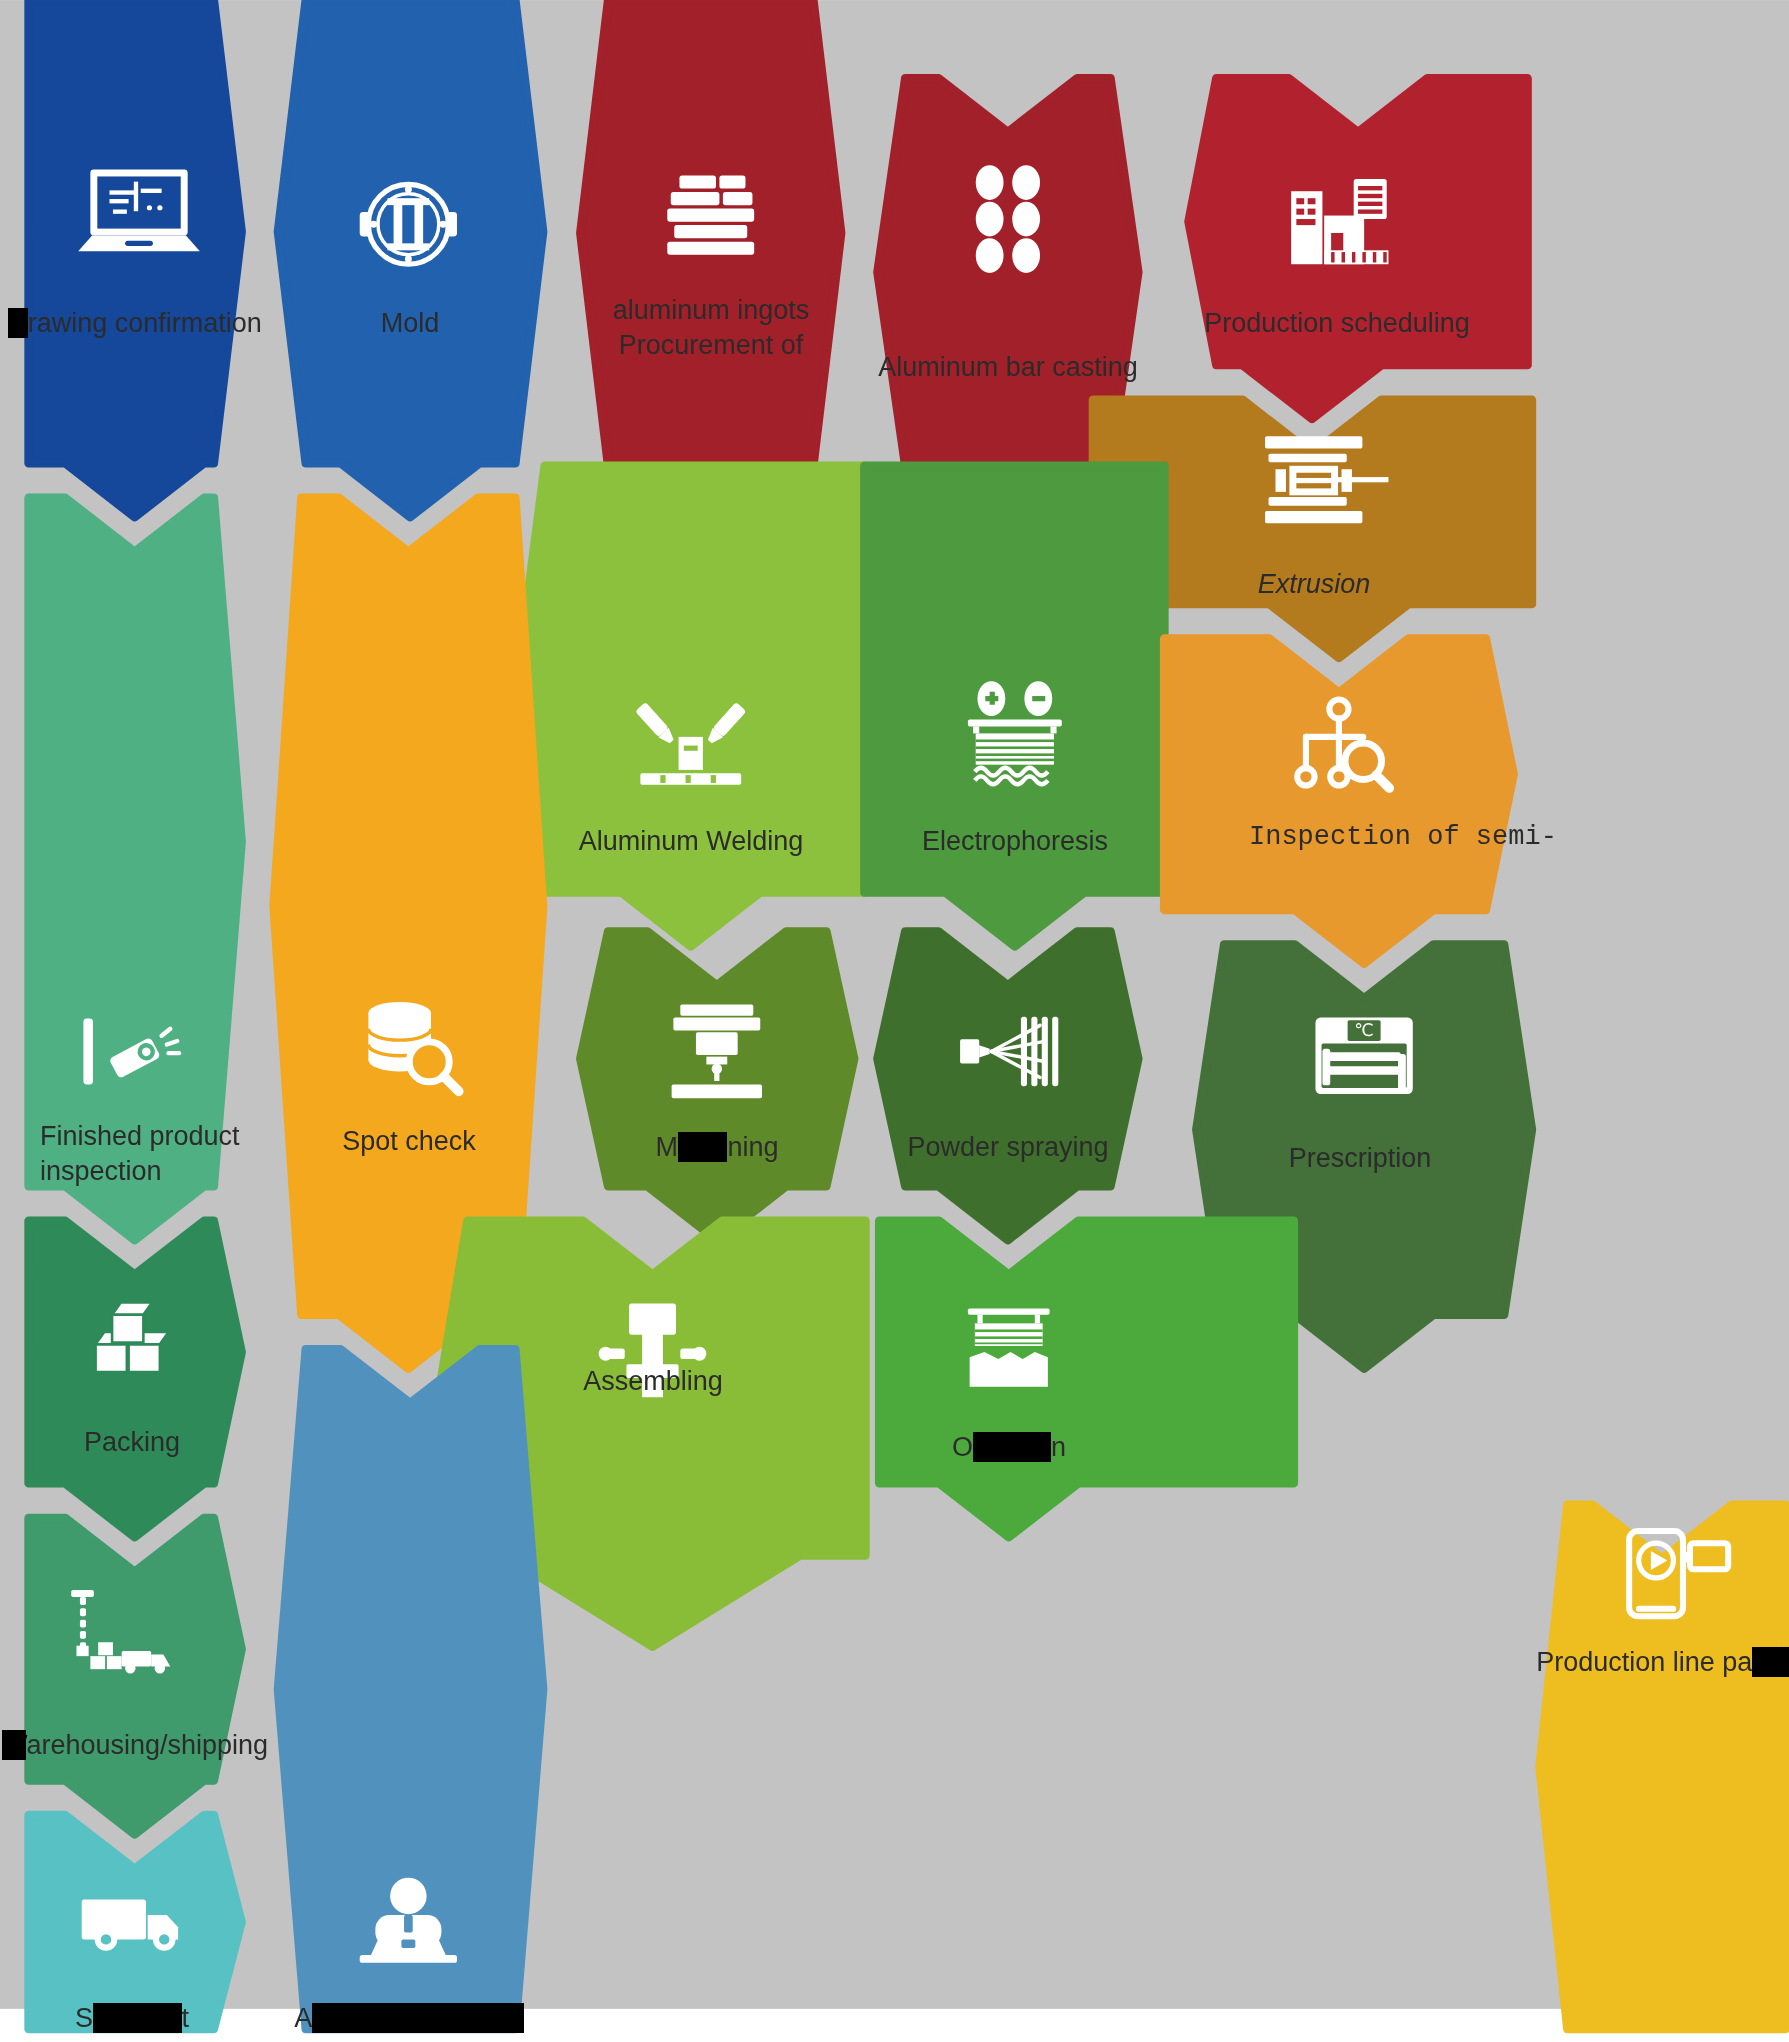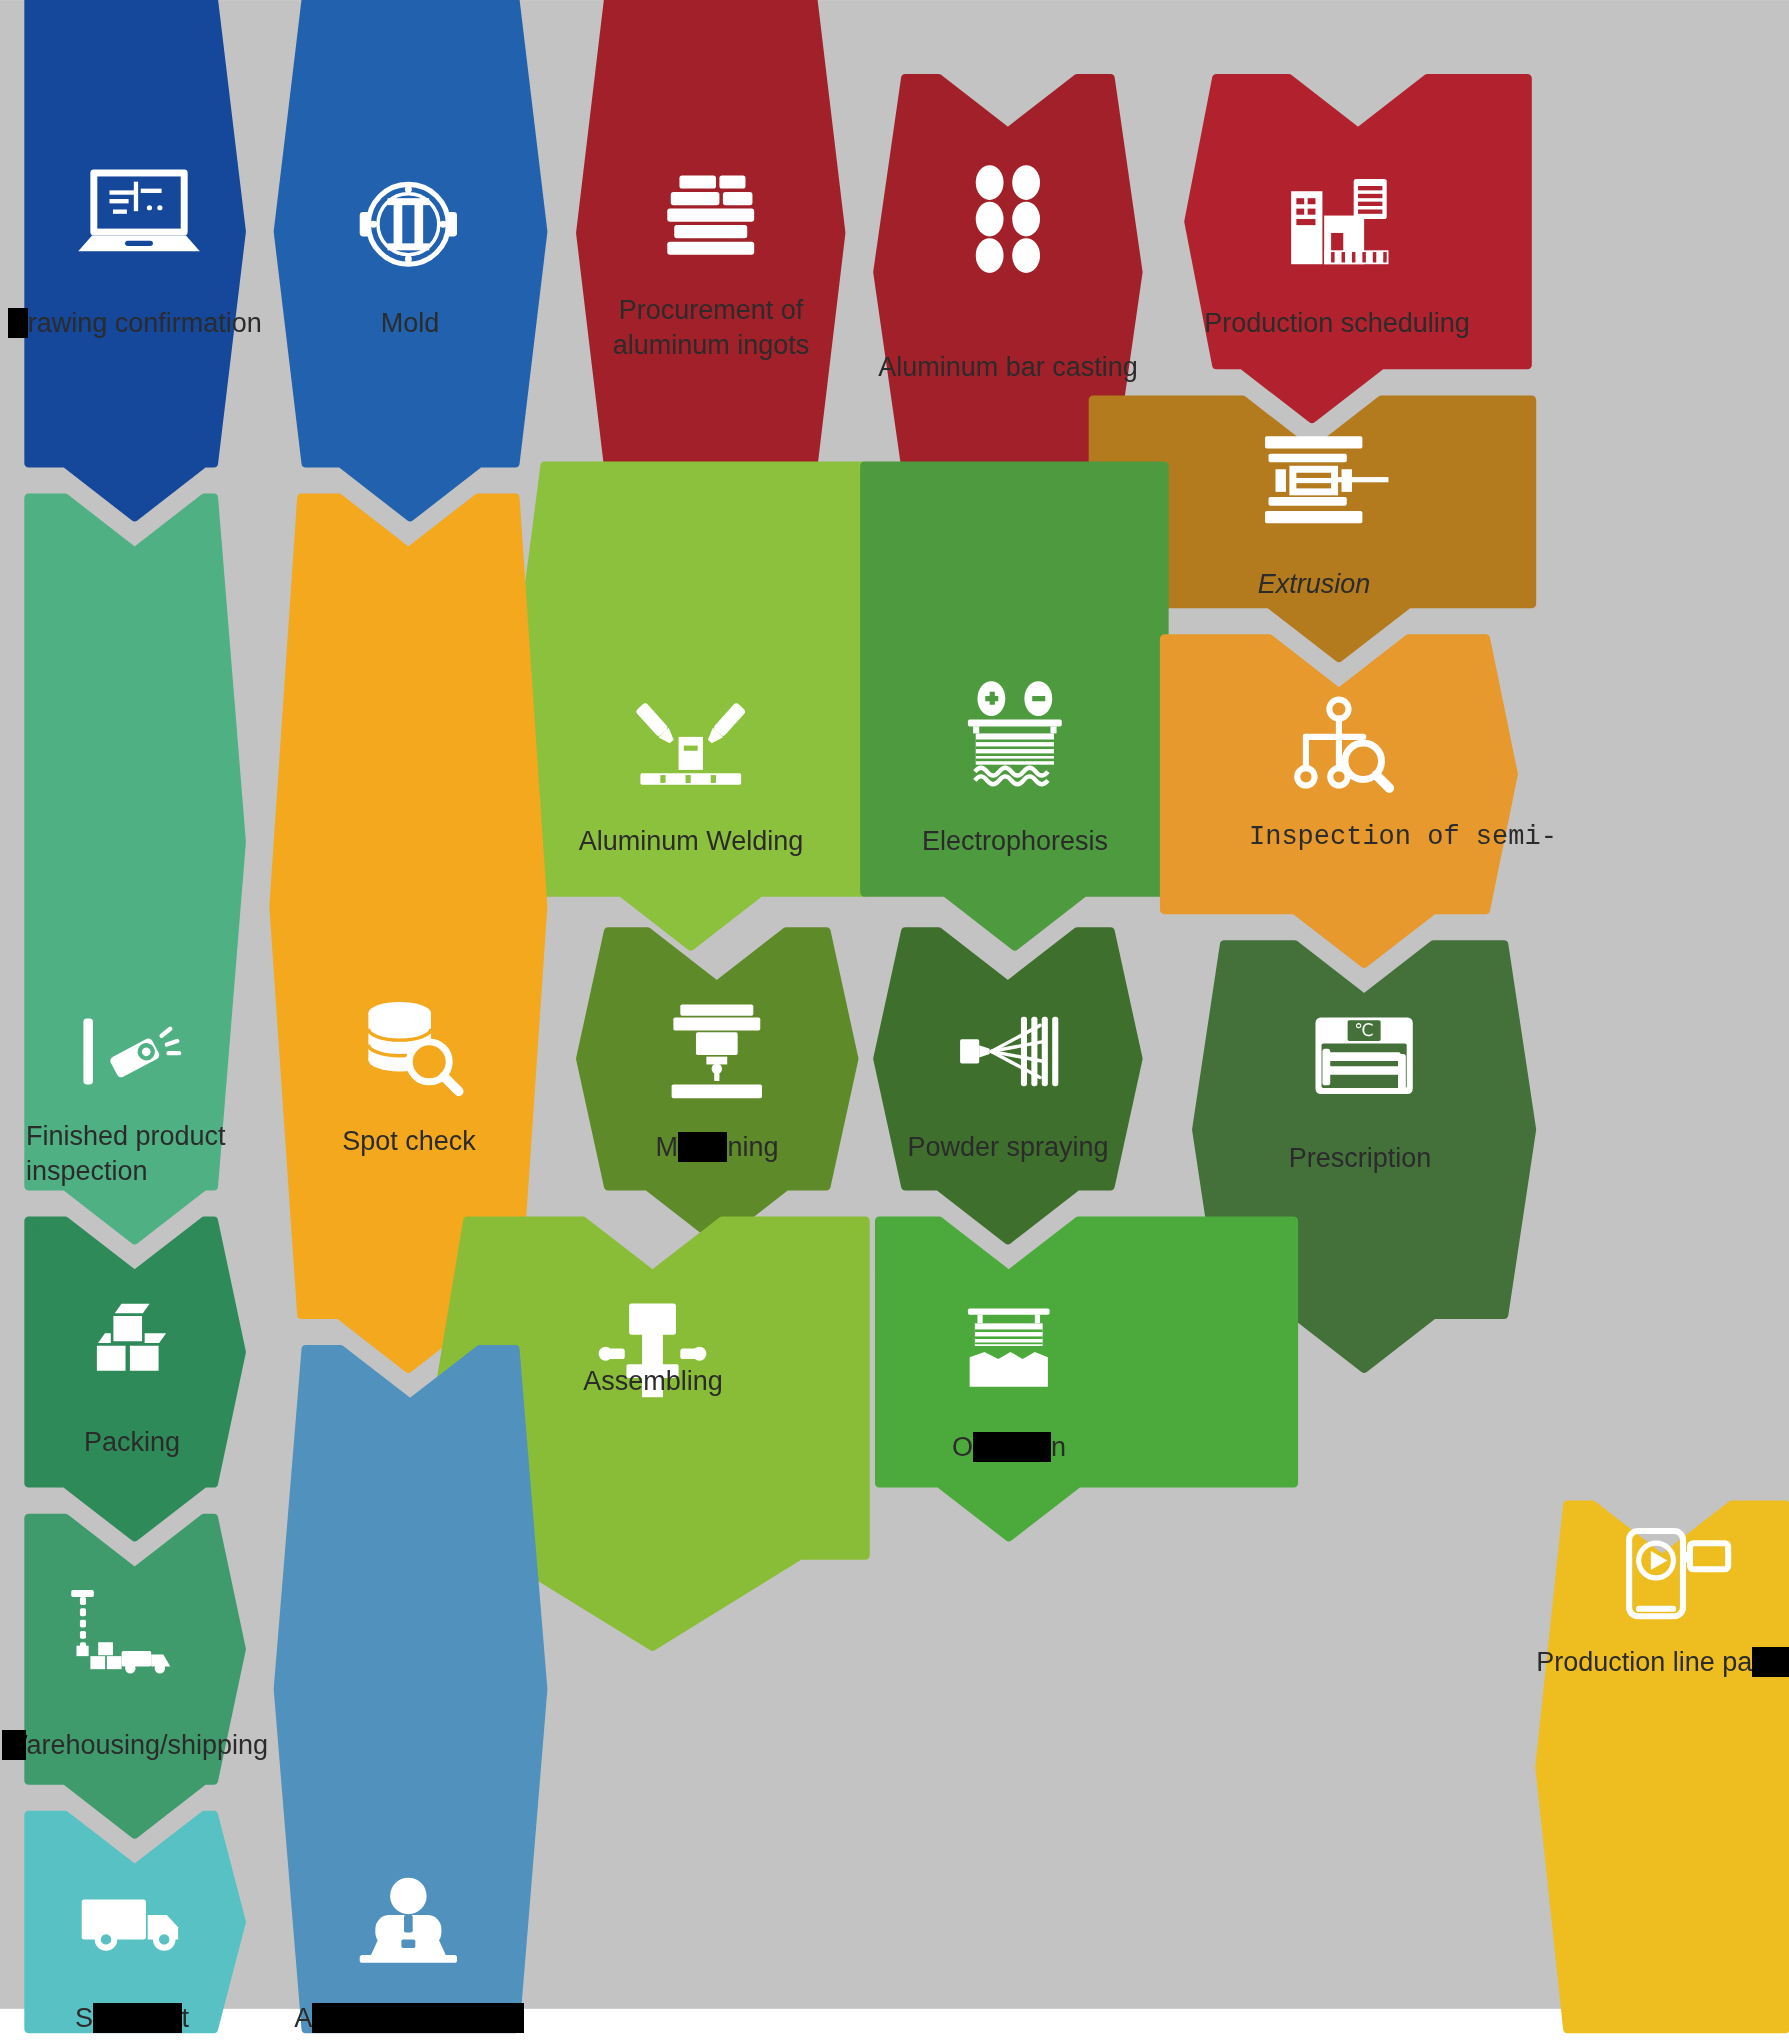--- a/index.html
+++ b/index.html
@@ -282,42 +282,42 @@
       </g>
     </svg>
   <div id="labels">
       <div class="lbl" style="top: 306px; left: -91px; width: 452px;">
         <div><span class="hl">D</span>rawing confirmation</div>
       </div>
       <div class="lbl" style="top: 306px; left: 184px; width: 452px;">
         <div>Mold</div>
       </div>
       <div class="lbl" style="top: 293px; left: 485px; width: 452px;">
+        <div>aluminum ingots</div>
         <div>Procurement of</div>
-        <div>aluminum ingots</div>
       </div>
       <div class="lbl" style="top: 306px; left: 782px; width: 452px; margin-top: 44px;">
         <div>Aluminum bar casting</div>
       </div>
       <div class="lbl" style="top: 306px; left: 1111px; width: 452px;">
         <div>Production scheduling</div>
       </div>
       <div class="lbl" style="top: 567px; left: 1088px; width: 452px; font-style: italic;">
         <div>Extrusion</div>
       </div>
       <div class="lbl" style="top: 824px; left: 465px; width: 452px;">
         <div>Aluminum Welding</div>
       </div>
       <div class="lbl" style="top: 824px; left: 789px; width: 452px;">
         <div>Electrophoresis</div>
       </div>
       <div class="lbl left" style="top: 820px; left: 1249px; width: 452px; font-family: Liberation Mono, monospace;">
         <div>Inspection of semi-</div>
       </div>
-      <div class="lbl left" style="top: 1119px; left: 26px; width: 452px;">
+      <div class="lbl left" style="top: 1119px; left: 26px; width: 452px; padding-left: 14px;">
         <div>Finished product</div>
         <div>inspection</div>
       </div>
       <div class="lbl" style="top: 1124px; left: 183px; width: 452px;">
         <div>Spot check</div>
       </div>
       <div class="lbl" style="top: 1130px; left: 491px; width: 452px;">
         <div>M<span class="hl">achi</span>ning</div>
       </div>
       <div class="lbl" style="top: 1130px; left: 782px; width: 452px;">

